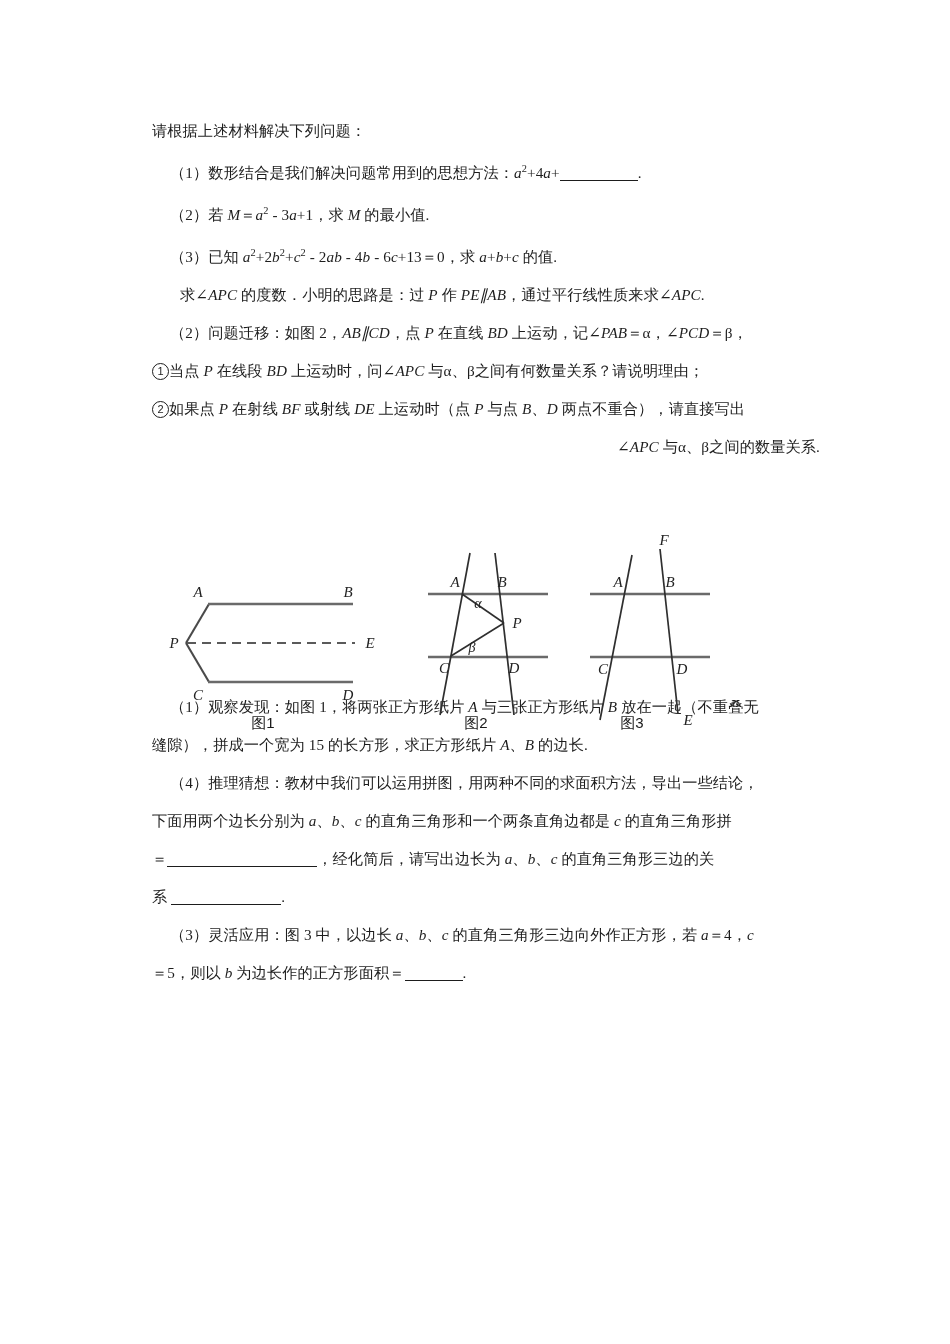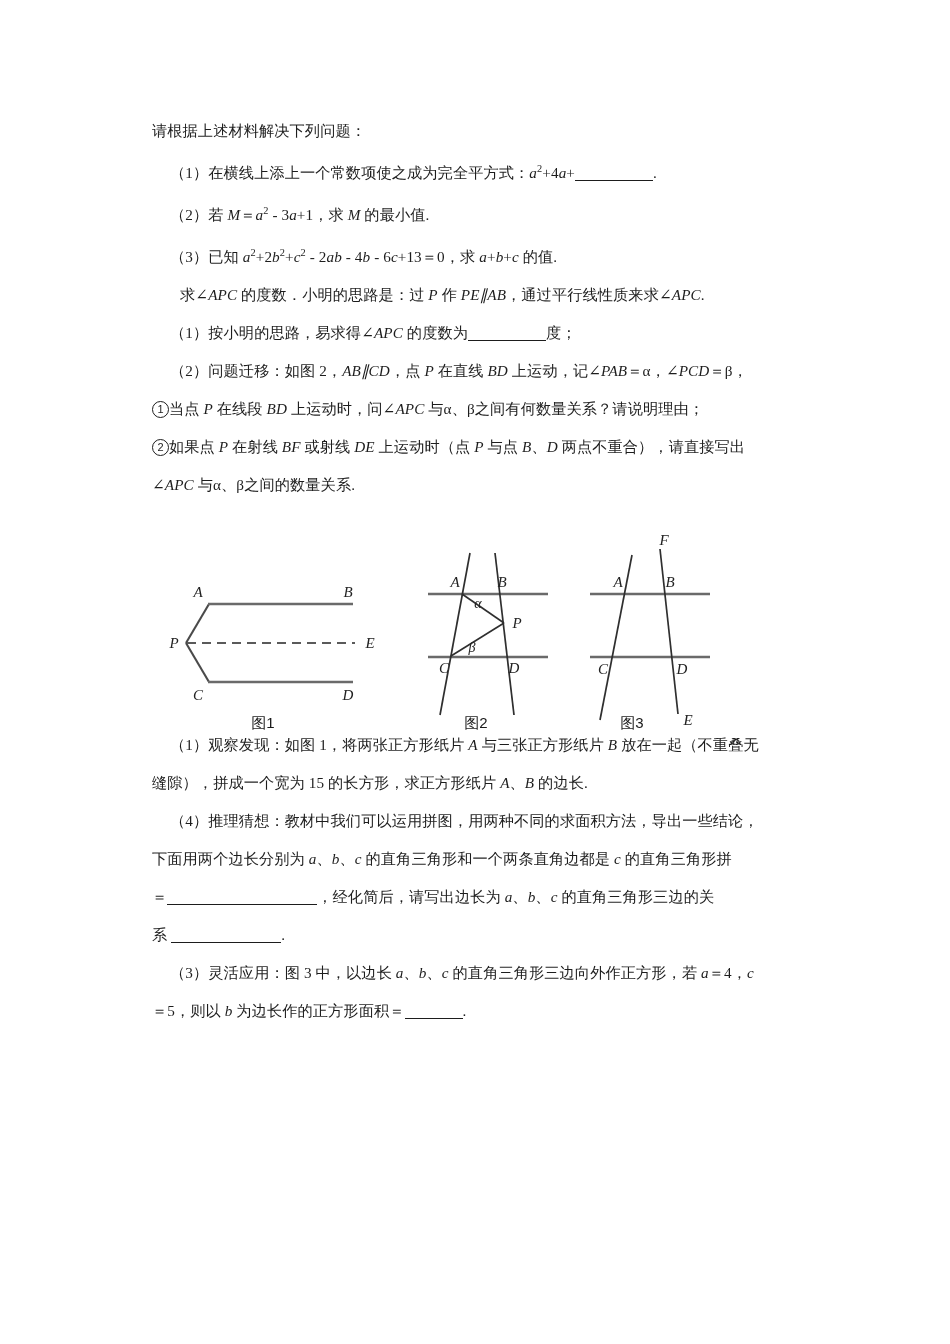--- a/index.html
+++ b/index.html
@@ -83,53 +83,50 @@
 </head>
 <body>
 
 <div class="page">
 
   <div class="content">
 
     <div class="line q">请根据上述材料解决下列问题：</div>
 
     <div class="line indent">
-      <span>（1）</span><span>在横线上添上一个常数项使之成为完全平方式：</span><span><span class="it">a</span><span class="up">2</span>+4<span class="it">a</span>+</span><span class="blank-m"></span><span>.</span>
+      <span>（1）</span><span>数形结合是我们解决问题常用到的思想方法：</span><span><span class="it">a</span><span class="up">2</span>+4<span class="it">a</span>+</span><span class="blank-m"></span><span>.</span>
     </div>
 
     <div class="line indent">
       <span>（2）</span><span>若 <span class="it">M</span>＝<span class="it">a</span><span class="up">2</span> - 3<span class="it">a</span>+1，求 <span class="it">M</span> 的最小值.</span>
     </div>
 
     <div class="line indent">
       <span>（3）</span><span>已知 <span class="it">a</span><span class="up">2</span>+2<span class="it">b</span><span class="up">2</span>+<span class="it">c</span><span class="up">2</span> - 2<span class="it">ab</span> - 4<span class="it">b</span> - 6<span class="it">c</span>+13＝0，求 <span class="it">a</span>+<span class="it">b</span>+<span class="it">c</span> 的值.</span>
     </div>
 
 
     <div class="line hang">
       求∠<span class="it">APC</span> 的度数．小明的思路是：过 <span class="it">P</span> 作 <span class="it">PE∥AB</span>，通过平行线性质来求∠<span class="it">APC</span>.
     </div>
 
-    <div class="line indent">
-      <span>（1）按小明的思路，易求得∠<span class="it">APC</span> 的度数为</span><span class="blank-m"></span><span>度；</span>
-    </div>
 
     <div class="line indent">
       （2）问题迁移：如图 2，<span class="it">AB∥CD</span>，点 <span class="it">P</span> 在直线 <span class="it">BD</span> 上运动，记∠<span class="it">PAB</span>＝α，∠<span class="it">PCD</span>＝β，
     </div>
 
     <div class="line q">
       <span class="circnum">1</span>当点 <span class="it">P</span> 在线段 <span class="it">BD</span> 上运动时，问∠<span class="it">APC</span> 与α、β之间有何数量关系？请说明理由；
     </div>
 
     <div class="line q">
       <span class="circnum">2</span>如果点 <span class="it">P</span> 在射线 <span class="it">BF</span> 或射线 <span class="it">DE</span> 上运动时（点 <span class="it">P</span> 与点 <span class="it">B</span>、<span class="it">D</span> 两点不重合），请直接写出
     </div>
 
-    <div class="line hang" style="padding-left:0;">
+    <div class="line hang" style="padding-left:0;text-align:right;">
       ∠<span class="it">APC</span> 与α、β之间的数量关系.
     </div>
 
     <div style="height:222px;"></div>
 
 
     <div class="line indent">
       （1）观察发现：如图 1，将两张正方形纸片 <span class="it">A</span> 与三张正方形纸片 <span class="it">B</span> 放在一起（不重叠无
     </div>
 

